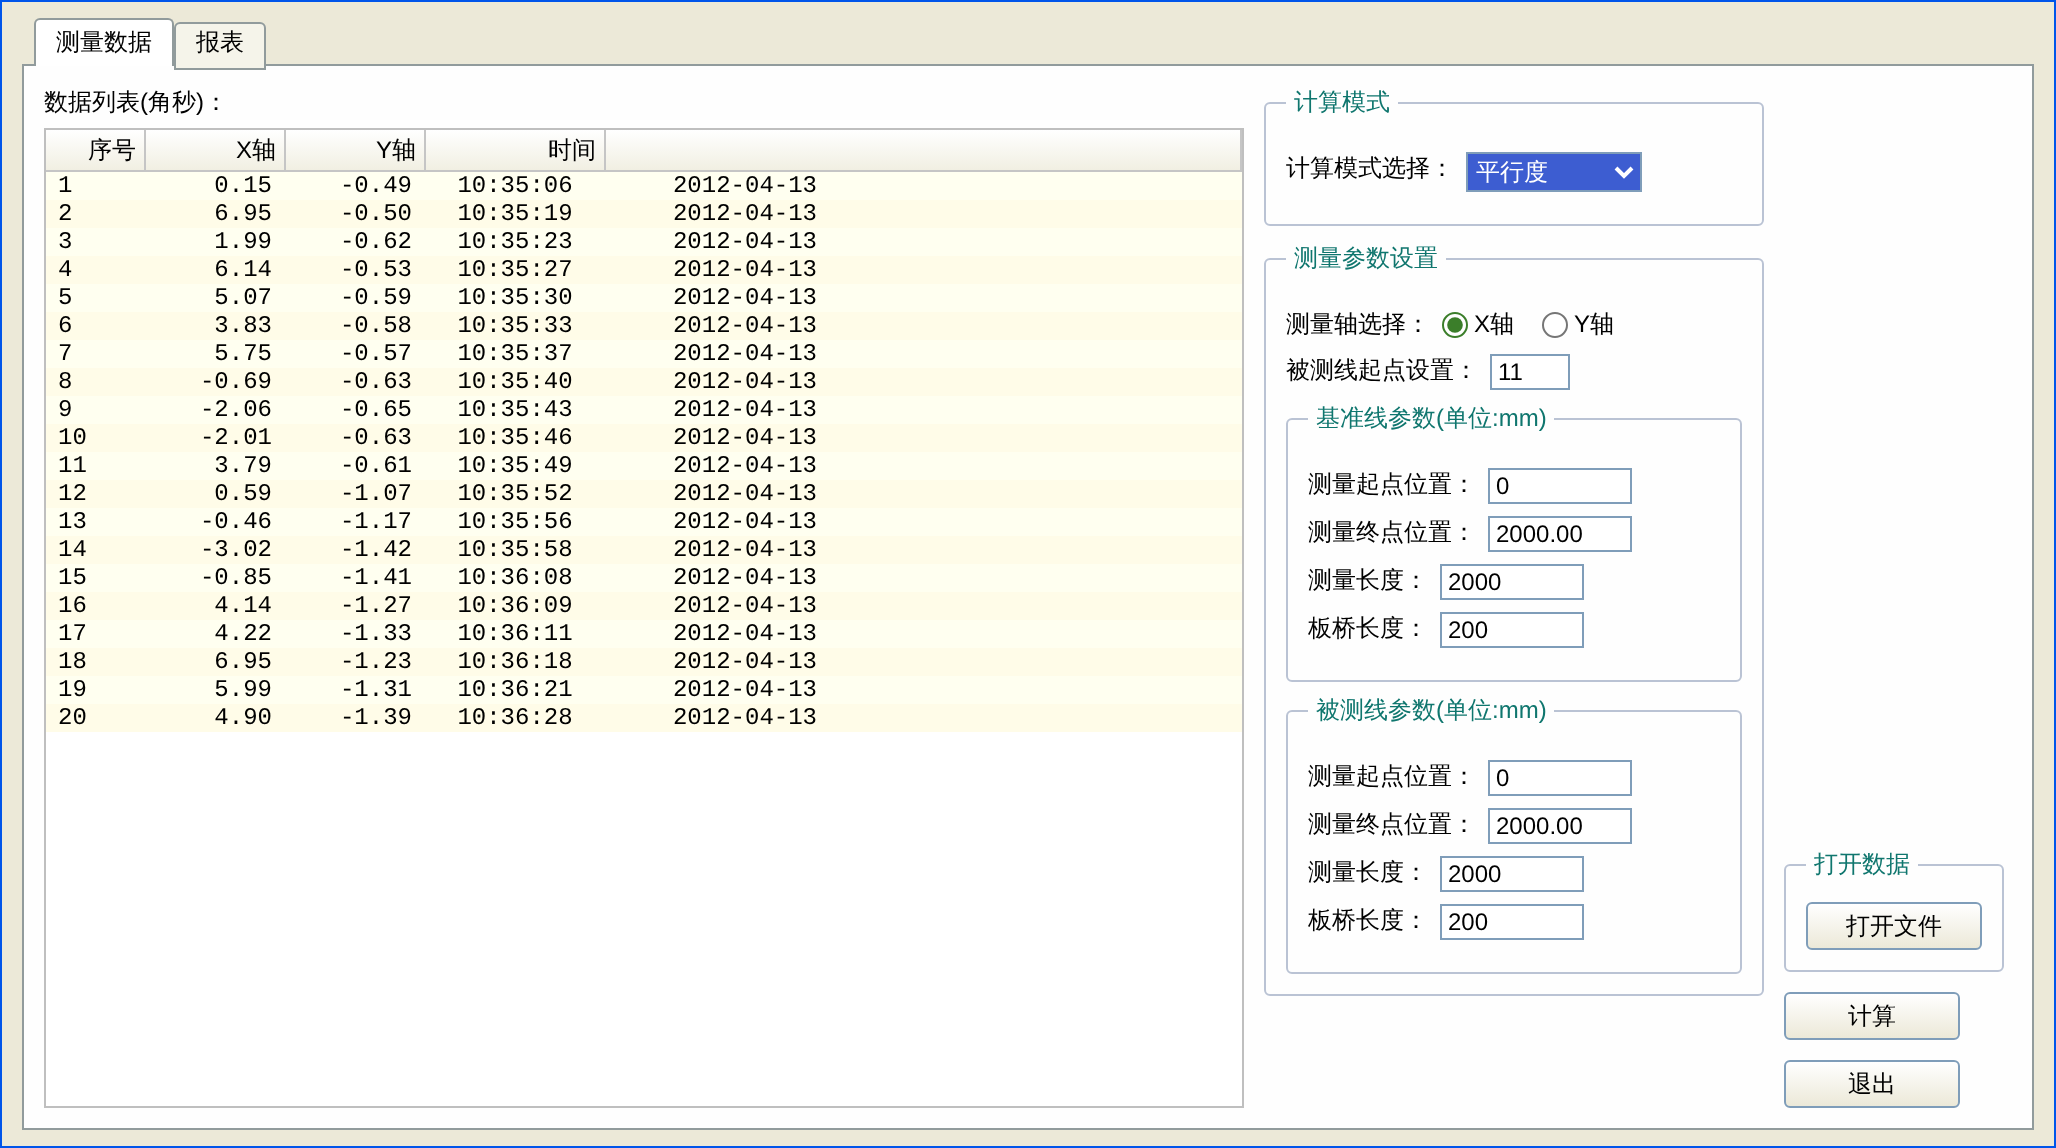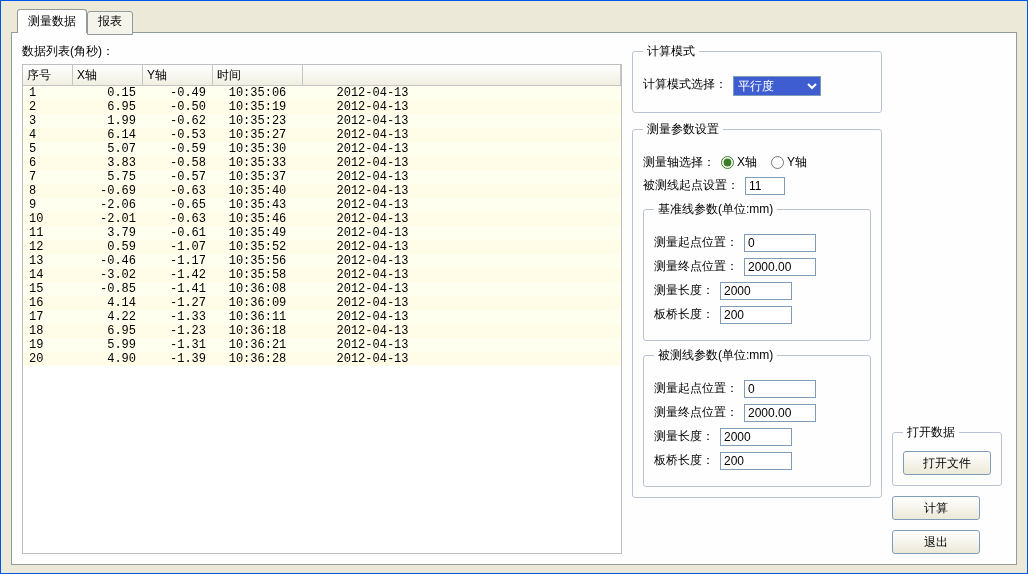--- a/index.html
+++ b/index.html
@@ -22,38 +22,38 @@
 .tab.inactive { background:#f5f4ea; border-bottom:1px solid #919b9c; top:2px; padding-top:1px; padding-bottom:2px; }
 .tab.active { z-index:2; }
 
 .tab-body { flex:1; background:#fefefe; border:1px solid #919b9c; padding:10px; display:flex; gap:10px; }
 
 
 .left-col { width: 600px; display:flex; flex-direction:column; }
 .list-caption { margin-bottom:4px; }
 .grid { flex:1; border:1px solid #bfbfbf; background:#fff; overflow:hidden; }
 .grid-header { display:flex; background:linear-gradient(#fff,#f1efe2); border-bottom:1px solid #c5c5c5; }
-.grid-header .cell { border-right:1px solid #c5c5c5; padding:2px 4px; text-align:left; height:20px; line-height:16px; }
+.grid-header .cell { border-right:1px solid #c5c5c5; padding:2px 4px; text-align:right; height:20px; line-height:16px; }
 .grid-body .row { display:flex; height:14px; line-height:14px; }
 .grid-body .row:nth-child(odd){ background:#fffff0; }
 .grid-body .row:nth-child(even){ background:#fffce8; }
 .grid-body .cell { border-right:1px solid transparent; padding:0 6px; font-family: "Courier New", monospace; font-size:12px; white-space:pre; }
 .col-idx { width:50px; text-align:left; padding-left:10px;}
 .col-x { width:70px; text-align:right; }
 .col-y { width:70px; text-align:right; }
 .col-t { width:90px; text-align:center; }
 .col-d { width:140px; text-align:center; }
 .col-rest{ flex:1; }
 
 
 .mid-col { width: 250px; display:flex; flex-direction:column; gap:8px; }
 .right-col { width: 110px; display:flex; flex-direction:column; gap:10px;justify-content:flex-end; }
 
 fieldset { border:1px solid #bac3d4; border-radius:3px; padding:10px 10px 10px 10px; }
-fieldset > legend { color:#000000; padding:0 4px; font-size:12px; }
+fieldset > legend { color:#0f766e; padding:0 4px; font-size:12px; }
 .row-field { display:flex; align-items:flex-start; margin:6px 0; gap:6px; }
 .row-field label { white-space:nowrap; }
 .row-field input[type=text]{ width:72px; height:18px; border:1px solid #7f9db9; font-size:12px; padding:0 3px; background:#fff; }
 .row-field select { width:88px; height:20px; border:1px solid #7f9db9; background:#3d5dd1; color:#fff; font-size:12px; }
 .radio-group { display:flex; gap:14px; align-items:center; }
 .radio-group label { display:flex; align-items:center; gap:3px; }
 input[type=radio]{ accent-color:#3b7e2a; }
 
 .btn { width:88px; height:24px; background:linear-gradient(#fff,#ece9d8); border:1px solid #7f9db9; border-radius:3px; font-size:12px; cursor:pointer; }
 

